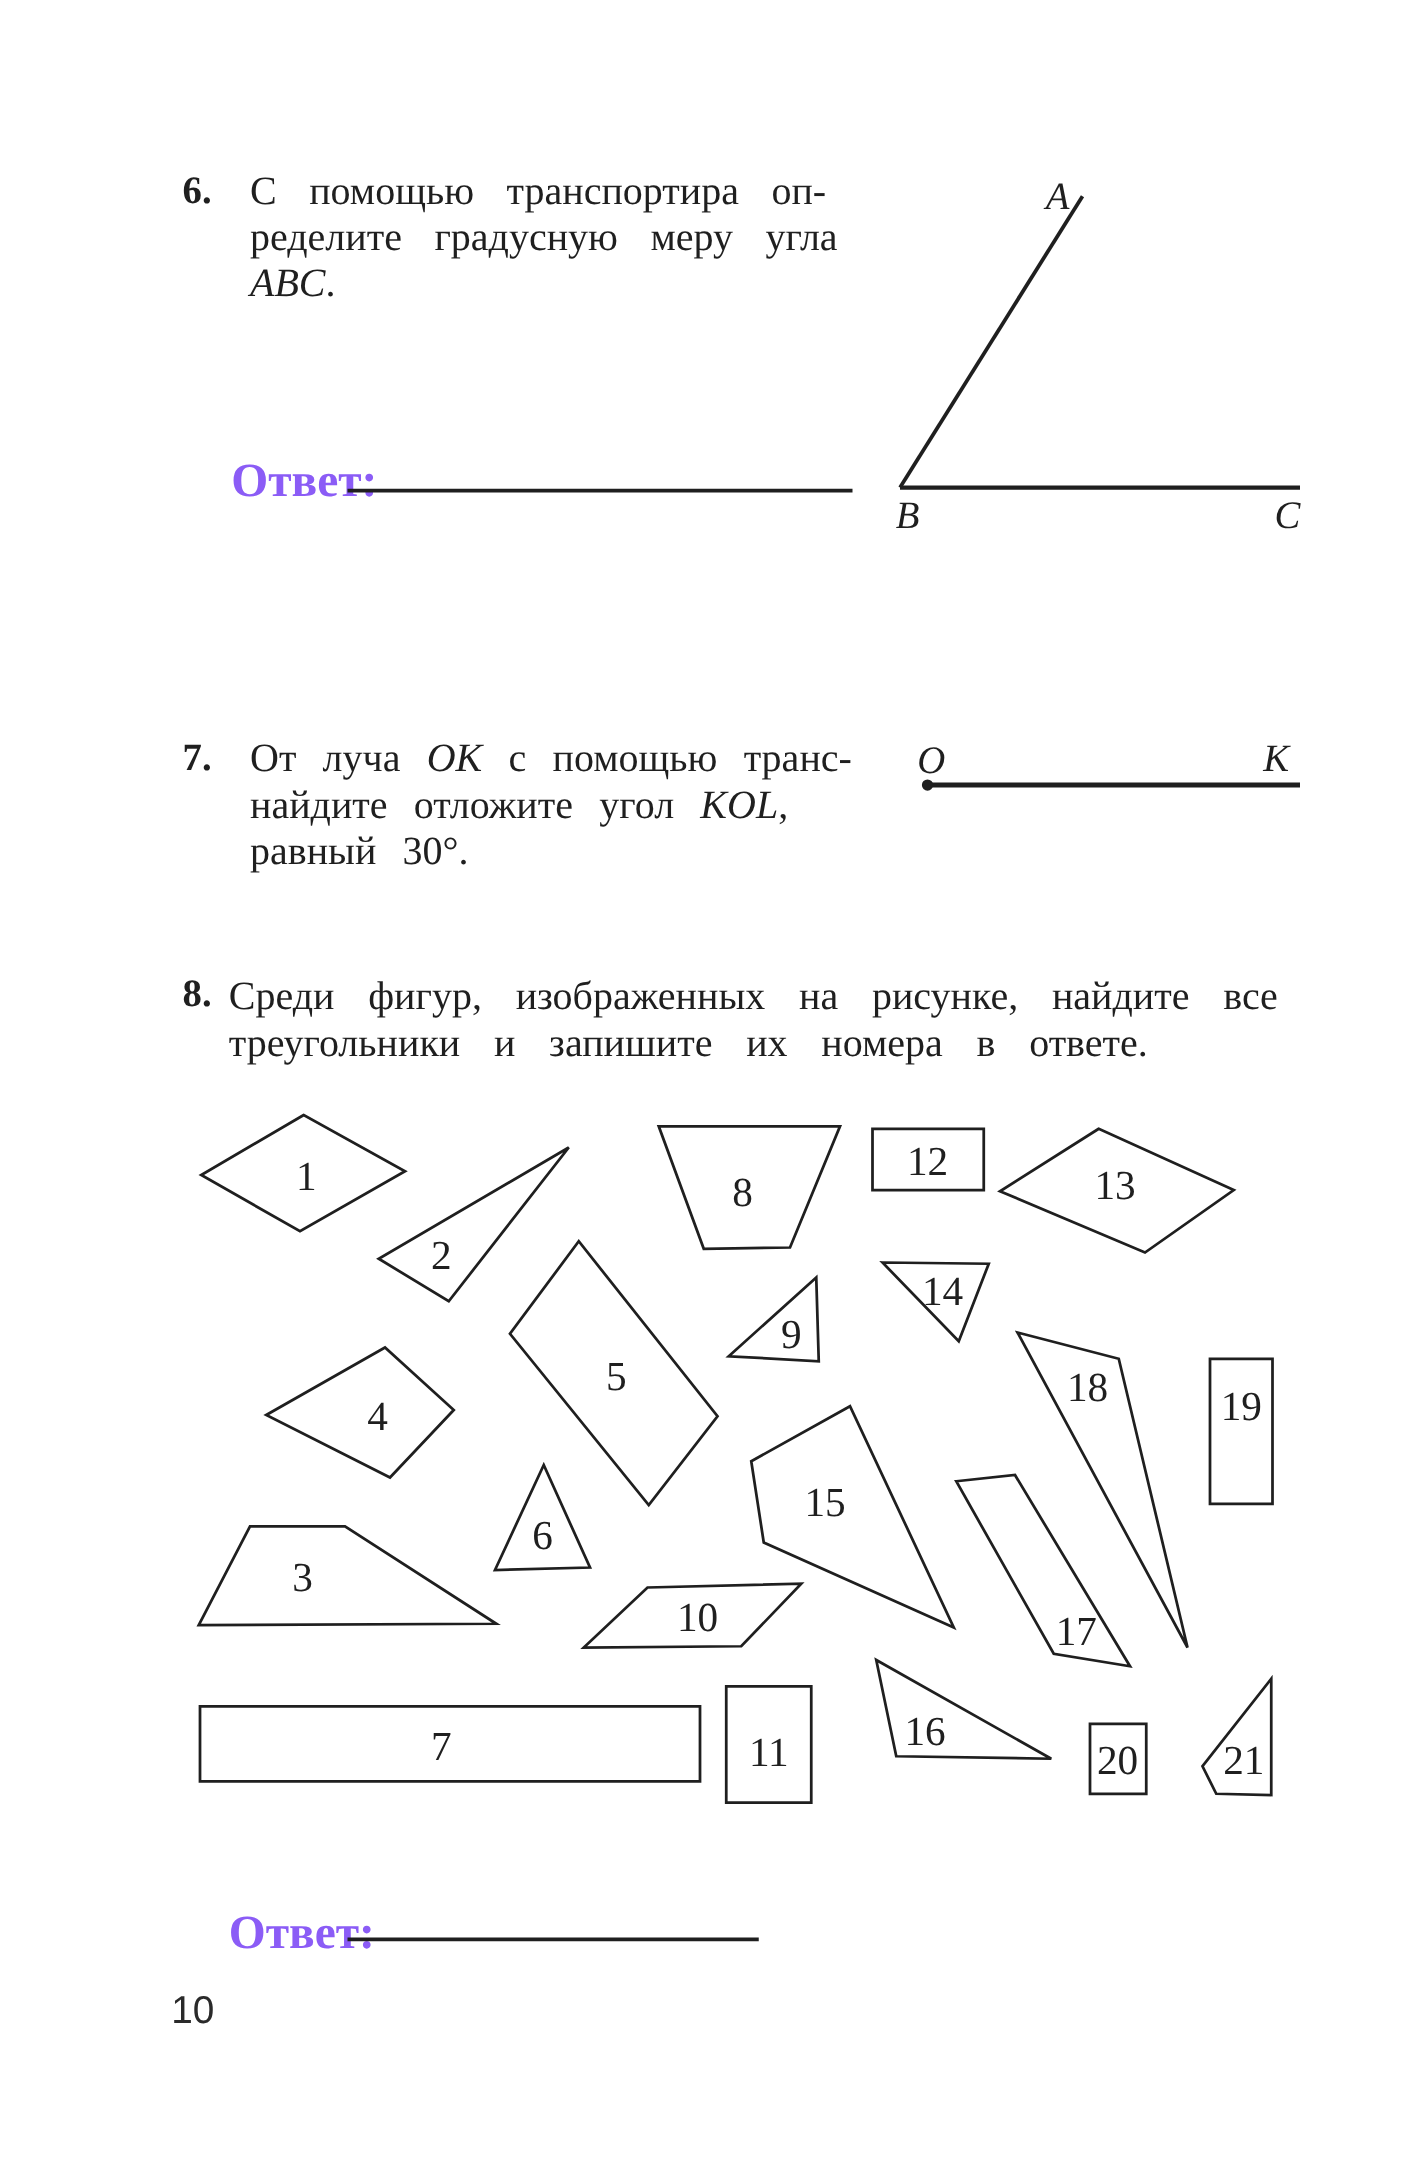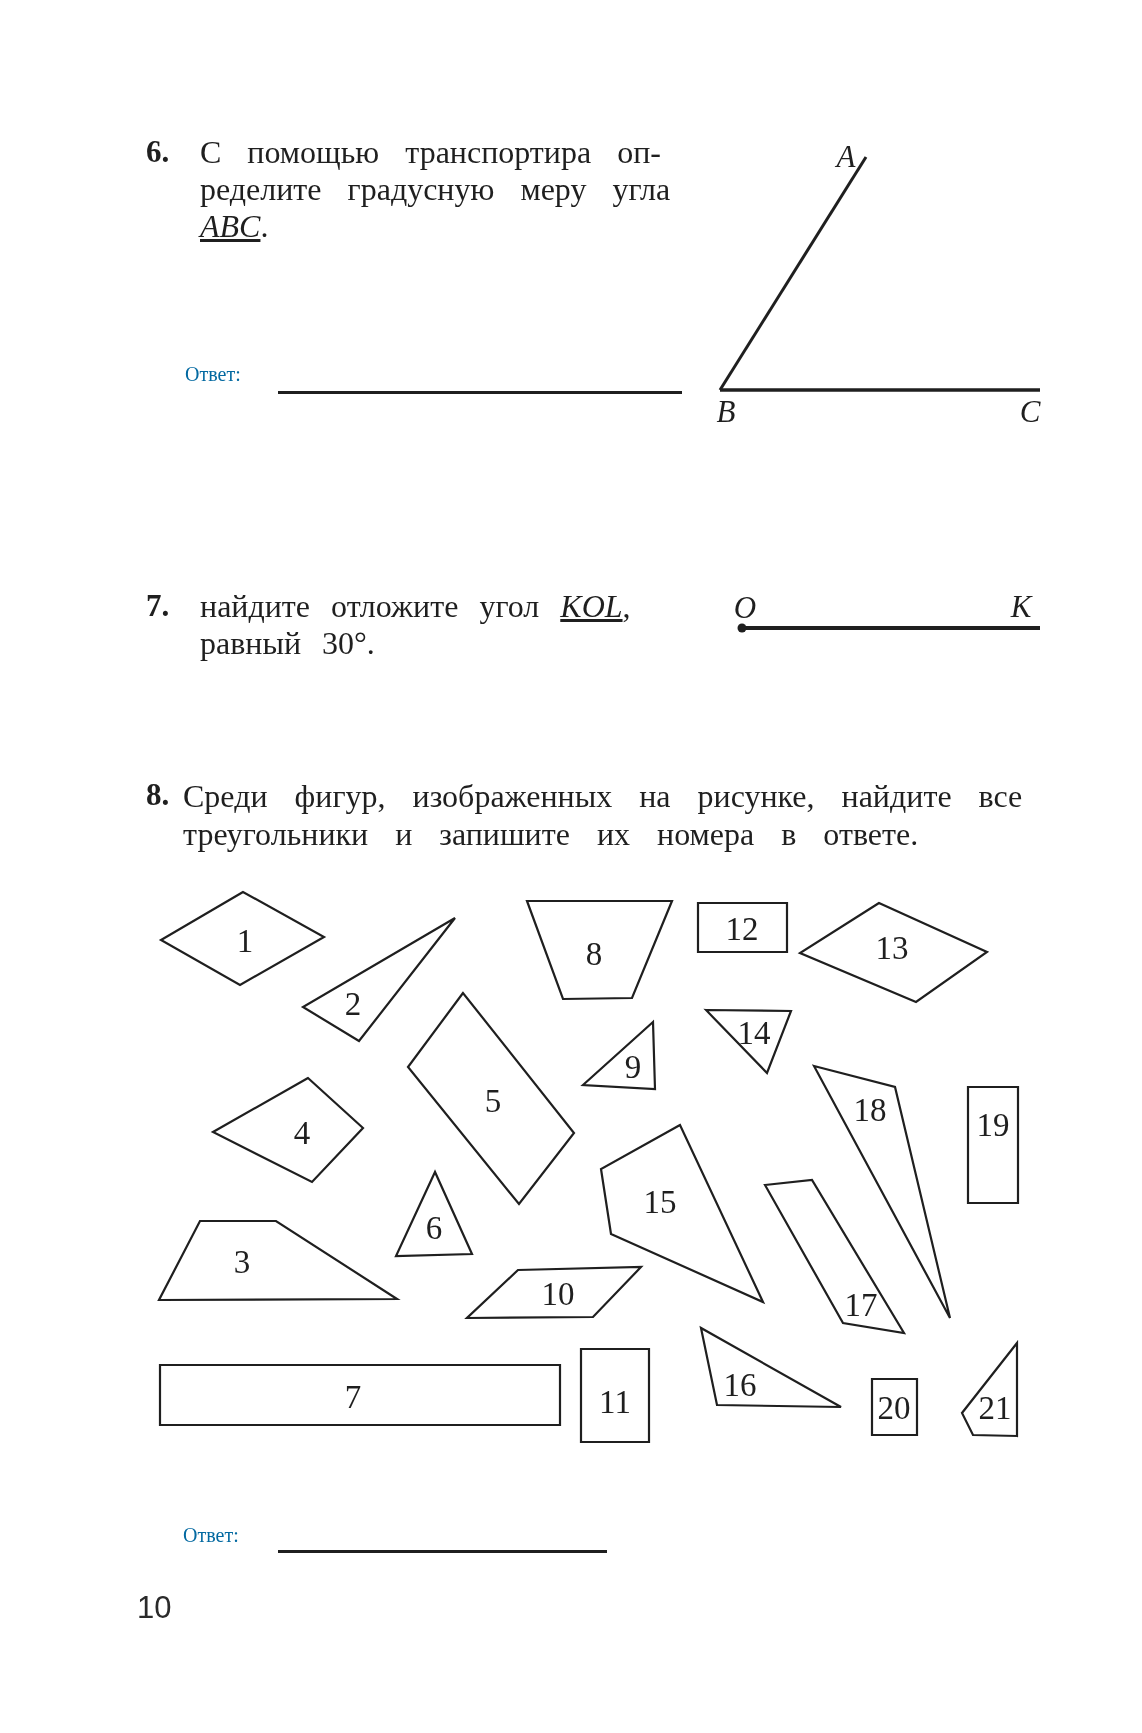--- a/index.html
+++ b/index.html
@@ -1,29 +1,29 @@
 <!DOCTYPE html>
 <html><head>
 <meta charset="utf-8">
 <style>
   html,body{margin:0;padding:0;background:#ffffff;}
   .page{position:relative;width:1142px;height:1733px;background:#ffffff;overflow:hidden;
         font-family:"Liberation Serif", serif;color:#1f1f1f;}
   svg.figures{position:absolute;left:0;top:0;width:1142px;height:1733px;}
-  .it{font-style:italic;text-decoration:underline;}
+  .it{font-style:italic;}
   .problem{position:absolute;font-size:32px;line-height:37px;color:#1f1f1f;}
   .problem .line{white-space:nowrap;}
   .pnum{position:absolute;font-size:31px;font-weight:bold;color:#1f1f1f;}
   #pnum6{left:146px;top:134px;}
   #p6{left:200px;top:134px;width:470px;word-spacing:18px;}
   #pnum7{left:146px;top:588px;}
   #p7{left:200px;top:588px;width:470px;word-spacing:13px;}
   #pnum8{left:146px;top:777px;}
   #p8{left:183px;top:777px;width:870px;word-spacing:19px;line-height:38px;}
-  .answer-label{position:absolute;font-size:20px;font-weight:normal;color:#0369a1;}
+  .answer-label{position:absolute;font-size:38px;font-weight:bold;color:#8b5cf6;}
   #ans6-label{left:185px;top:363px;}
   #ans6-line{position:absolute;left:278px;top:365px;width:404px;height:26px;
              border-bottom:3px solid #1f1f1f;}
   #ansb-label{left:183px;top:1524px;}
   #ansb-line{position:absolute;left:278px;top:1524px;width:329px;height:26px;
              border-bottom:3px solid #1f1f1f;}
   .page-number{position:absolute;left:137px;top:1590px;
                font-family:"Liberation Sans", sans-serif;font-size:31px;color:#2a2a2a;}
   .ptlabel{font-family:"Liberation Serif", serif;font-style:italic;font-size:31px;
            fill:#1f1f1f;text-anchor:middle;}
@@ -94,20 +94,21 @@
     <div class="line"><span>С помощью транспортира оп-</span></div>
     <div class="line"><span>ределите градусную меру угла</span></div>
     <div class="line"><span class="it">ABC</span><span>.</span></div>
   </div>
 
   <div class="answer-label" id="ans6-label">Ответ:</div>
   <div id="ans6-line"></div>
 
   <div class="pnum" id="pnum7">7.</div>
   <div class="problem" id="p7">
+    <div class="line"><span>От луча </span><span class="it">OK</span><span> с помощью транс-</span></div>
     <div class="line"><span>найдите отложите угол </span><span class="it">KOL</span><span>,</span></div>
     <div class="line"><span>равный 30°.</span></div>
   </div>
 
   <div class="pnum" id="pnum8">8.</div>
   <div class="problem" id="p8">
     <div class="line"><span>Среди фигур, изображенных на рисунке, найдите все</span></div>
     <div class="line"><span>треугольники и запишите их номера в ответе.</span></div>
   </div>
 

